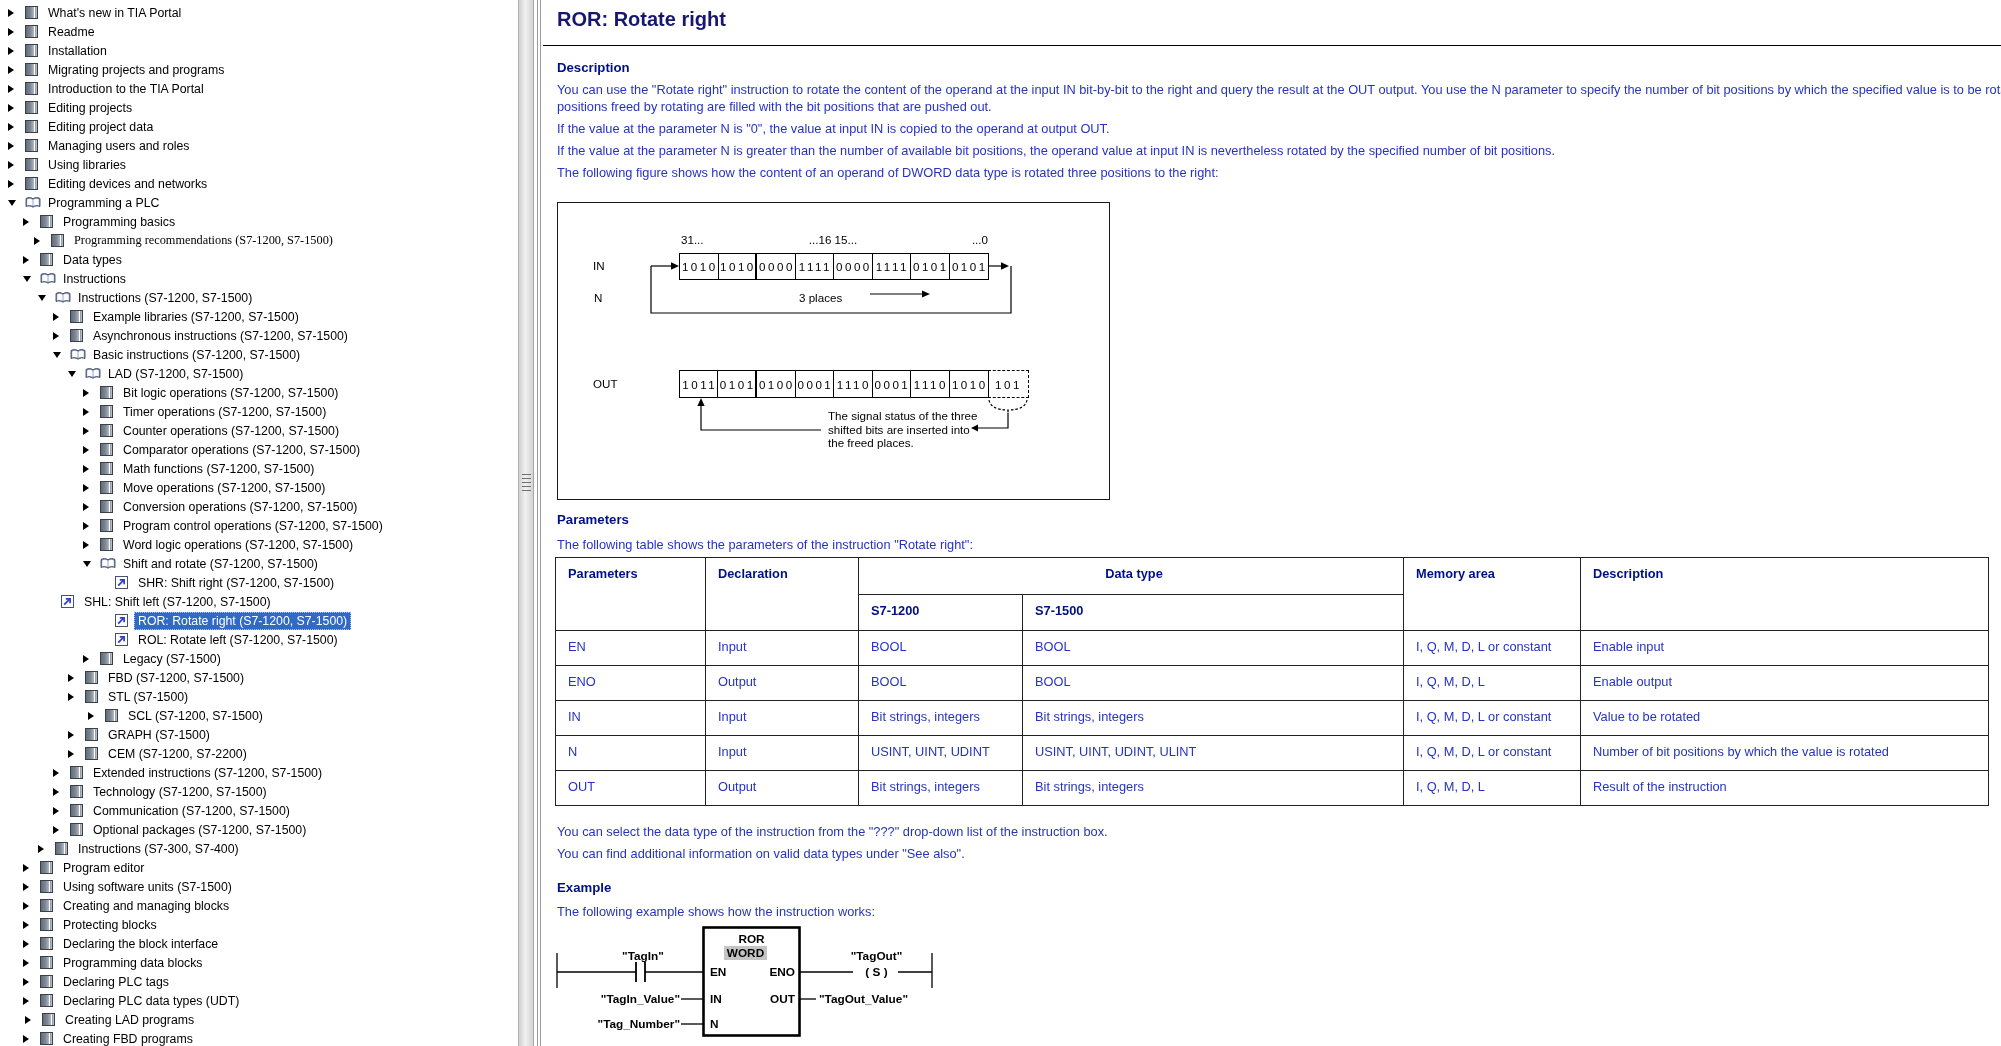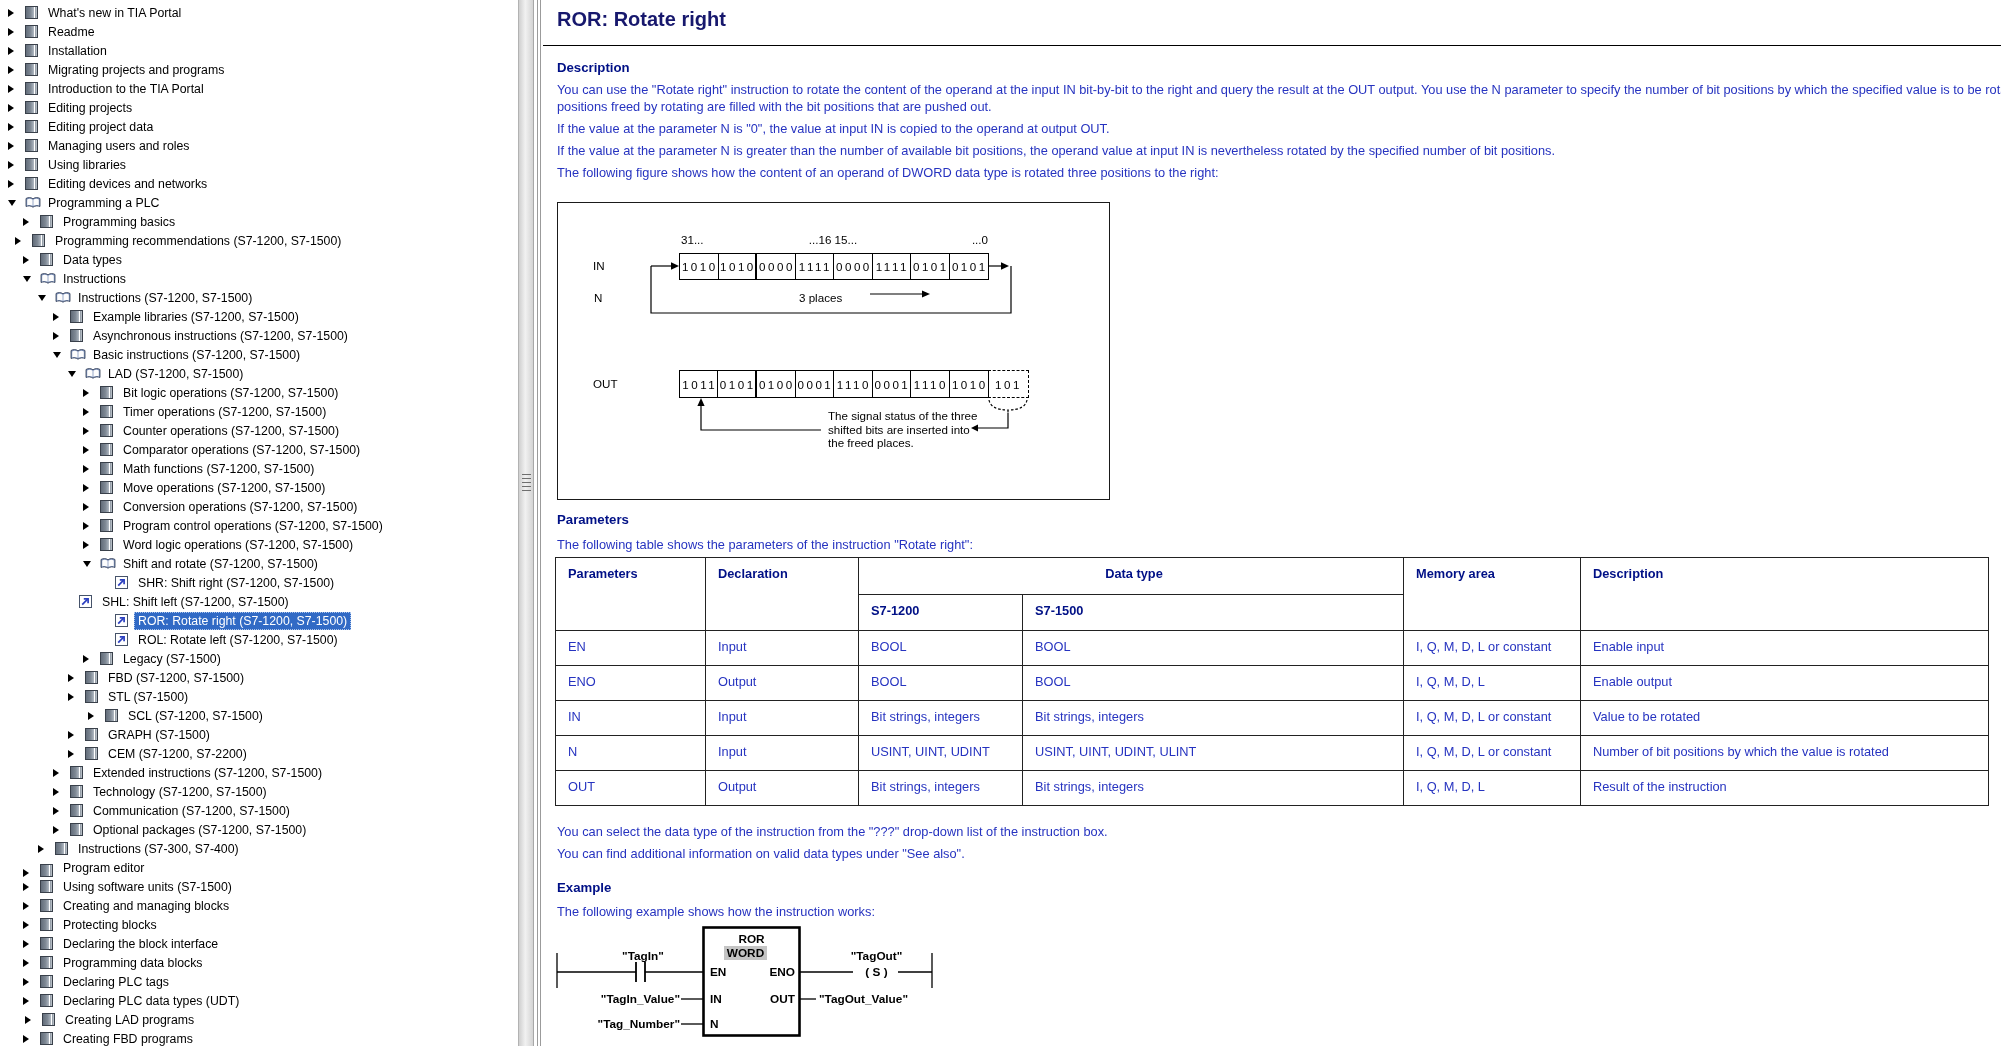--- a/index.html
+++ b/index.html
@@ -146,21 +146,21 @@
       </span>
       <span class="tlabel">Programming a PLC</span>
     </div>
     <div class="trow" style="padding-left: 23px;">
       <span class="arrow right"></span>
       <span class="ticon">
         <span class="ic-book-closed"></span>
       </span>
       <span class="tlabel">Programming basics</span>
     </div>
-    <div class="trow" style="padding-left: 15px;">
+    <div class="trow" style="padding-left: 34px; font-family: Liberation Serif, serif;">
       <span class="arrow right"></span>
       <span class="ticon">
         <span class="ic-book-closed"></span>
       </span>
       <span class="tlabel">Programming recommendations (S7-1200, S7-1500)</span>
     </div>
     <div class="trow" style="padding-left: 23px;">
       <span class="arrow right"></span>
       <span class="ticon">
         <span class="ic-book-closed"></span>
@@ -303,21 +303,21 @@
       <span class="arrow"></span>
       <span class="ticon">
         <svg width="13" height="13" viewBox="0 0 13 13">
           <rect x="0.5" y="0.5" width="12" height="12" fill="#fff" stroke="#46536a"></rect>
           <path d="M3.2 9.6 L8.4 4.4" stroke="#2b3fc0" stroke-width="1.7" fill="none"></path>
           <path d="M4.8 3.9 L9.1 3.9 L9.1 8.2" fill="none" stroke="#2b3fc0" stroke-width="1.7"></path>
         </svg>
       </span>
       <span class="tlabel">SHR: Shift right (S7-1200, S7-1500)</span>
     </div>
-    <div class="trow" style="padding-left: 62px;">
+    <div class="trow" style="padding-left: 44px;">
       <span class="arrow"></span>
       <span class="ticon">
         <svg width="13" height="13" viewBox="0 0 13 13">
           <rect x="0.5" y="0.5" width="12" height="12" fill="#fff" stroke="#46536a"></rect>
           <path d="M3.2 9.6 L8.4 4.4" stroke="#2b3fc0" stroke-width="1.7" fill="none"></path>
           <path d="M4.8 3.9 L9.1 3.9 L9.1 8.2" fill="none" stroke="#2b3fc0" stroke-width="1.7"></path>
         </svg>
       </span>
       <span class="tlabel">SHL: Shift left (S7-1200, S7-1500)</span>
     </div>
@@ -413,21 +413,21 @@
       </span>
       <span class="tlabel">Optional packages (S7-1200, S7-1500)</span>
     </div>
     <div class="trow" style="padding-left: 38px;">
       <span class="arrow right"></span>
       <span class="ticon">
         <span class="ic-book-closed"></span>
       </span>
       <span class="tlabel">Instructions (S7-300, S7-400)</span>
     </div>
-    <div class="trow" style="padding-left: 23px; align-items: flex-end;">
+    <div class="trow" style="padding-left: 23px;">
       <span class="arrow right"></span>
       <span class="ticon">
         <span class="ic-book-closed"></span>
       </span>
       <span class="tlabel">Program editor</span>
     </div>
     <div class="trow" style="padding-left: 23px;">
       <span class="arrow right"></span>
       <span class="ticon">
         <span class="ic-book-closed"></span>

